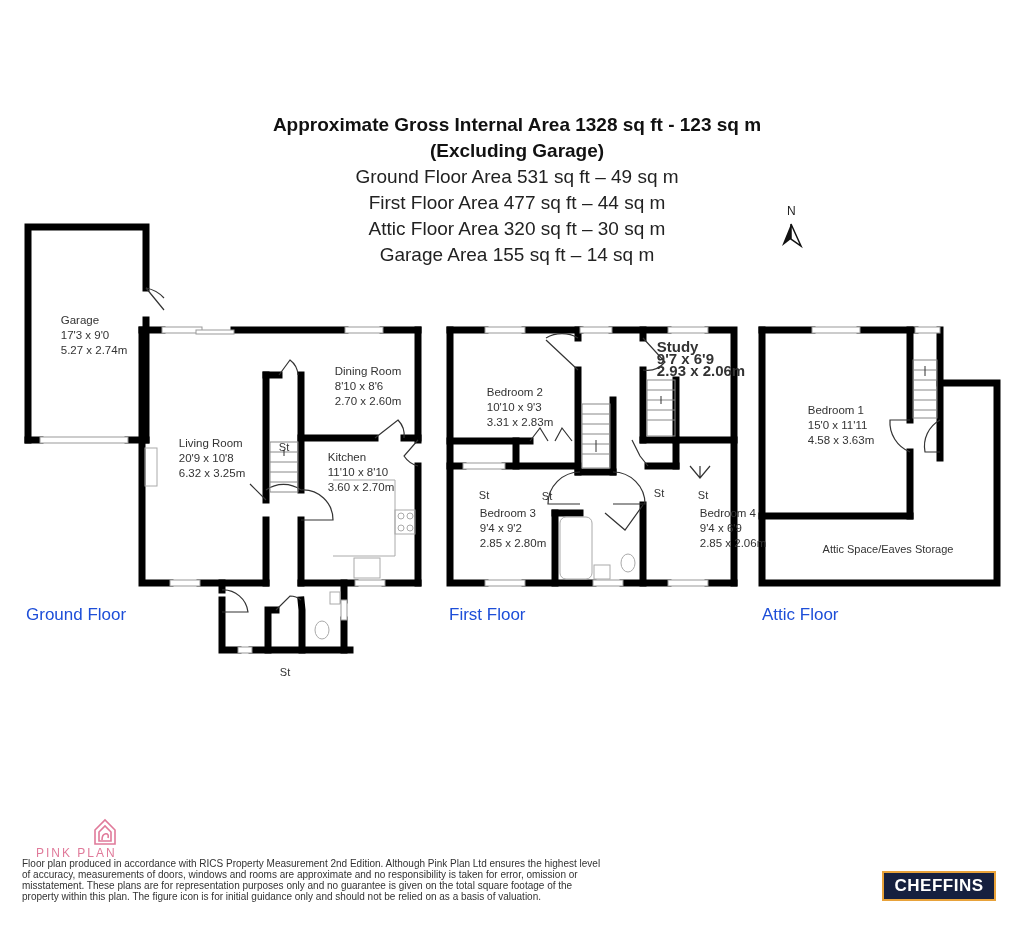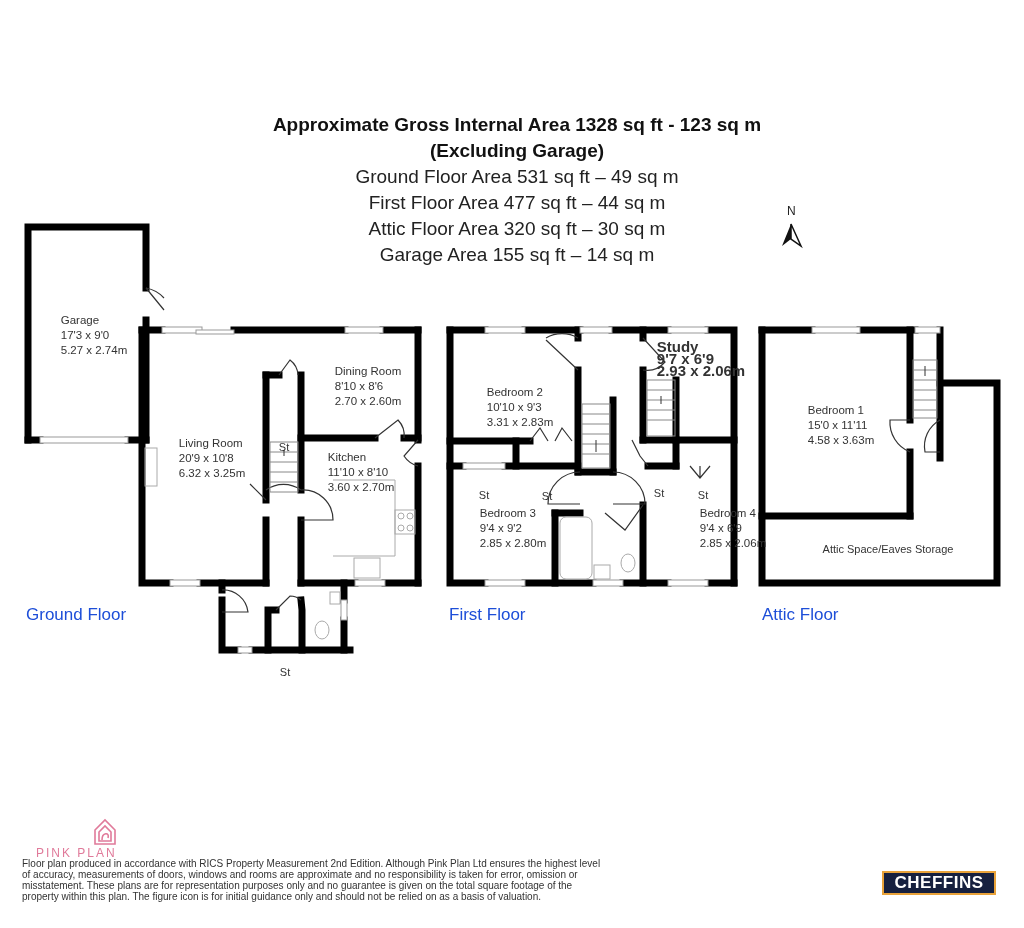--- a/index.html
+++ b/index.html
@@ -10,21 +10,21 @@
   .north { position: absolute; left: 778px; top: 204px; width: 28px; height: 48px; }
   .north .n { position: absolute; left: 9px; top: 0; font-size: 12px; }
   svg.plan { position: absolute; left: 0; top: 0; }
   .room-label { position: absolute; text-align: left; font-size: 11.5px; line-height: 15px; color: #333; white-space: nowrap; transform: translateX(-50%); margin-left: 8px; }
   .room-label.small { font-size: 15px; line-height: 12px; font-weight: bold; }
   .st { position: absolute; font-size: 11px; color: #333; transform: translate(-50%, -50%); margin-top: 40px; }
   .floor-label { position: absolute; font-size: 17px; color: #1d4ed8; }
   .pinkplan { position: absolute; left: 24px; top: 818px; display: flex; align-items: flex-end; flex-direction: column; }
   .pinkplan .name { color: #e07a9a; font-size: 12px; letter-spacing: 2px; margin-left: 12px; }
   .disclaimer { position: absolute; left: 22px; top: 858px; width: 580px; font-size: 10px; line-height: 11px; color: #333; }
-  .cheffins { position: absolute; left: 882px; top: 871px; width: 114px; height: 24px; background: #16203f; border: 2px solid #e8a23a; box-sizing: border-box; color: #fff; font-weight: bold; font-size: 17px; display: flex; align-items: center; justify-content: center; letter-spacing: 0.5px; }
+  .cheffins { position: absolute; left: 882px; top: 871px; width: 114px; height: 30px; background: #16203f; border: 2px solid #e8a23a; box-sizing: border-box; color: #fff; font-weight: bold; font-size: 17px; display: flex; align-items: center; justify-content: center; letter-spacing: 0.5px; }
 </style>
 </head>
 <body>
 
 <div class="header">
   <div class="title">Approximate Gross Internal Area 1328 sq ft - 123 sq m</div>
   <div class="title">(Excluding Garage)</div>
   <div class="sub">Ground Floor Area 531 sq ft – 49 sq m</div>
   <div class="sub">First Floor Area 477 sq ft – 44 sq m</div>
   <div class="sub">Attic Floor Area 320 sq ft – 30 sq m</div>

